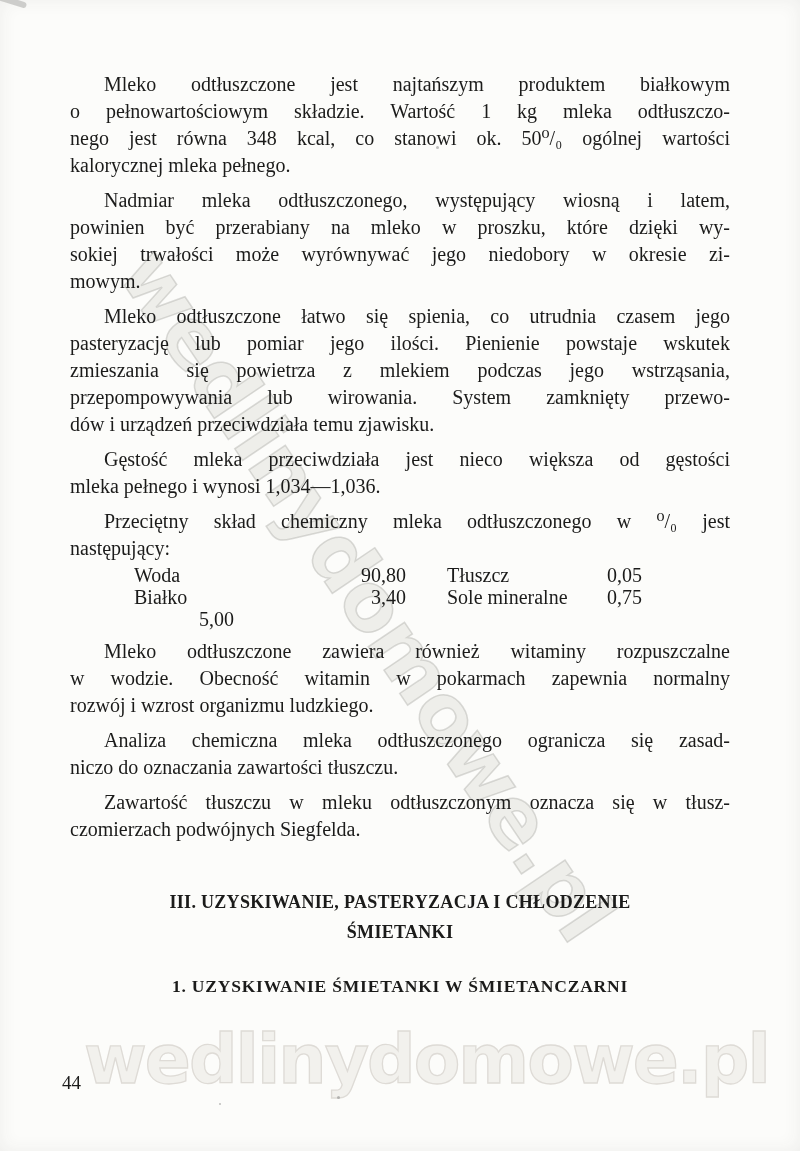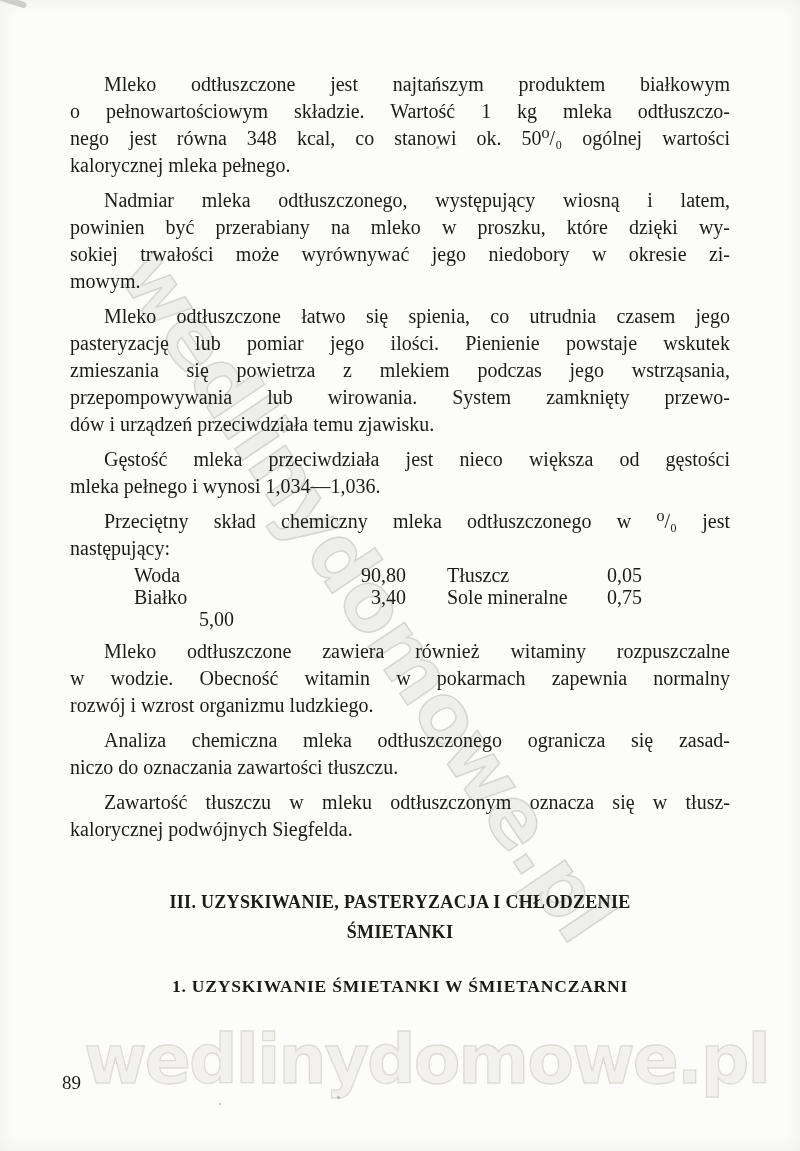--- a/index.html
+++ b/index.html
@@ -154,28 +154,28 @@
       <div class="line last">rozwój i wzrost organizmu ludzkiego.</div>
     </div>
 
     <div class="para">
       <div class="line first">Analiza chemiczna mleka odtłuszczonego ogranicza się zasad-</div>
       <div class="line last">niczo do oznaczania zawartości tłuszczu.</div>
     </div>
 
     <div class="para">
       <div class="line first">Zawartość tłuszczu w mleku odtłuszczonym oznacza się w tłusz-</div>
-      <div class="line last">kalorycznej podwójnych Siegfelda.</div>
+      <div class="line last">czomierzach podwójnych Siegfelda.</div>
     </div>
 
     <div class="h1">
       <div>III. UZYSKIWANIE, PASTERYZACJA I CHŁODZENIE</div>
       <div>ŚMIETANKI</div>
     </div>
 
     <div class="h2">1. UZYSKIWANIE ŚMIETANKI W ŚMIETANCZARNI</div>
 
 
   </div>
 
-  <div class="pagenum">89</div>
+  <div class="pagenum">44</div>
 
 </div>
 
 </body></html>

